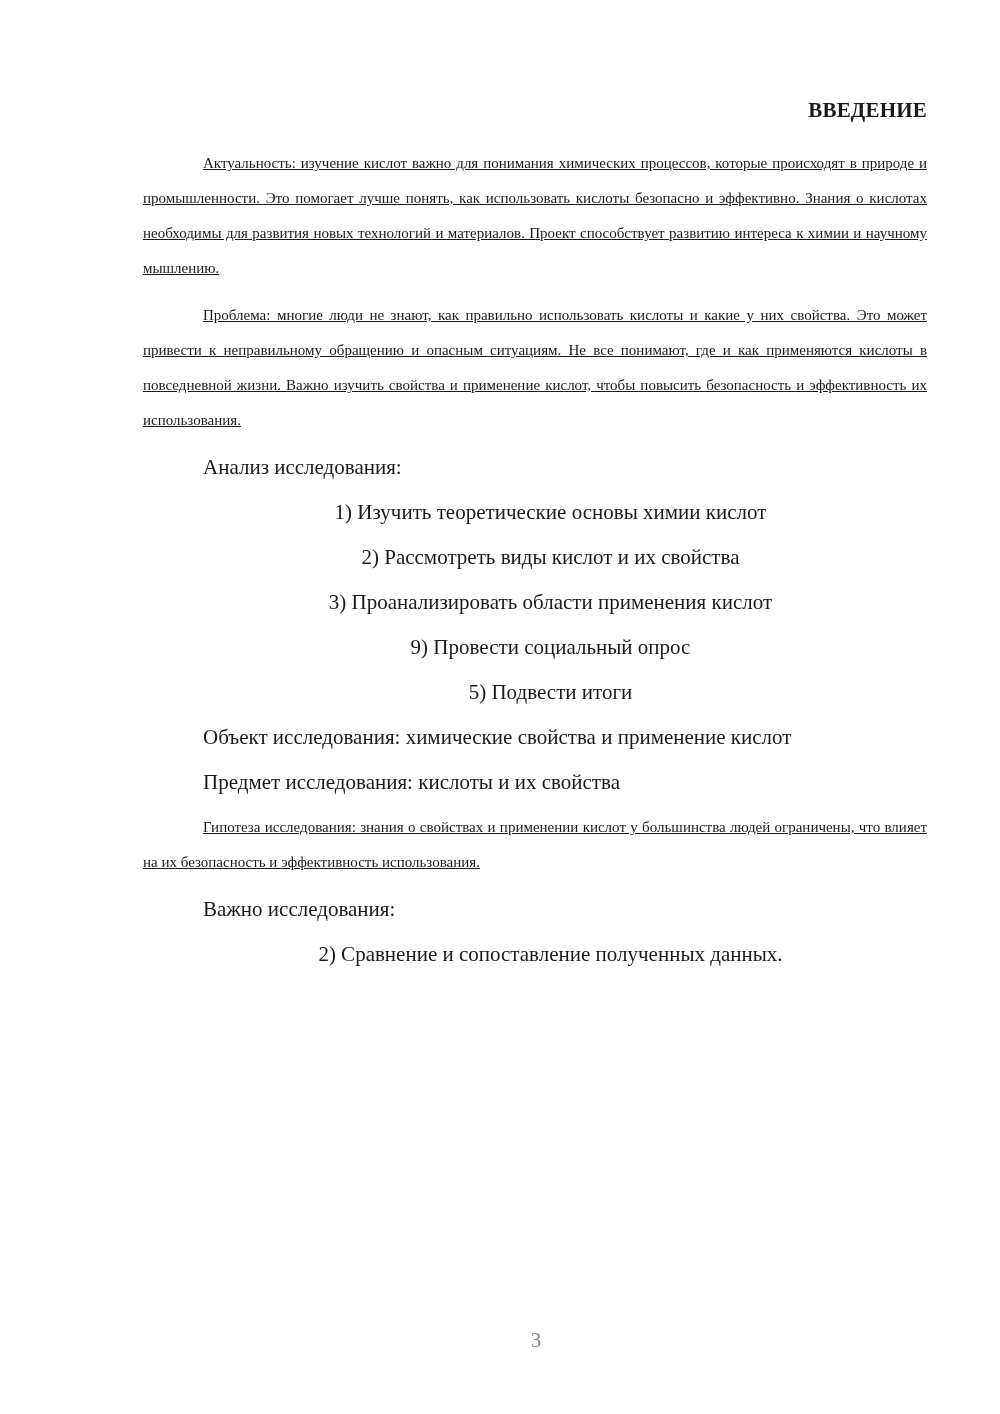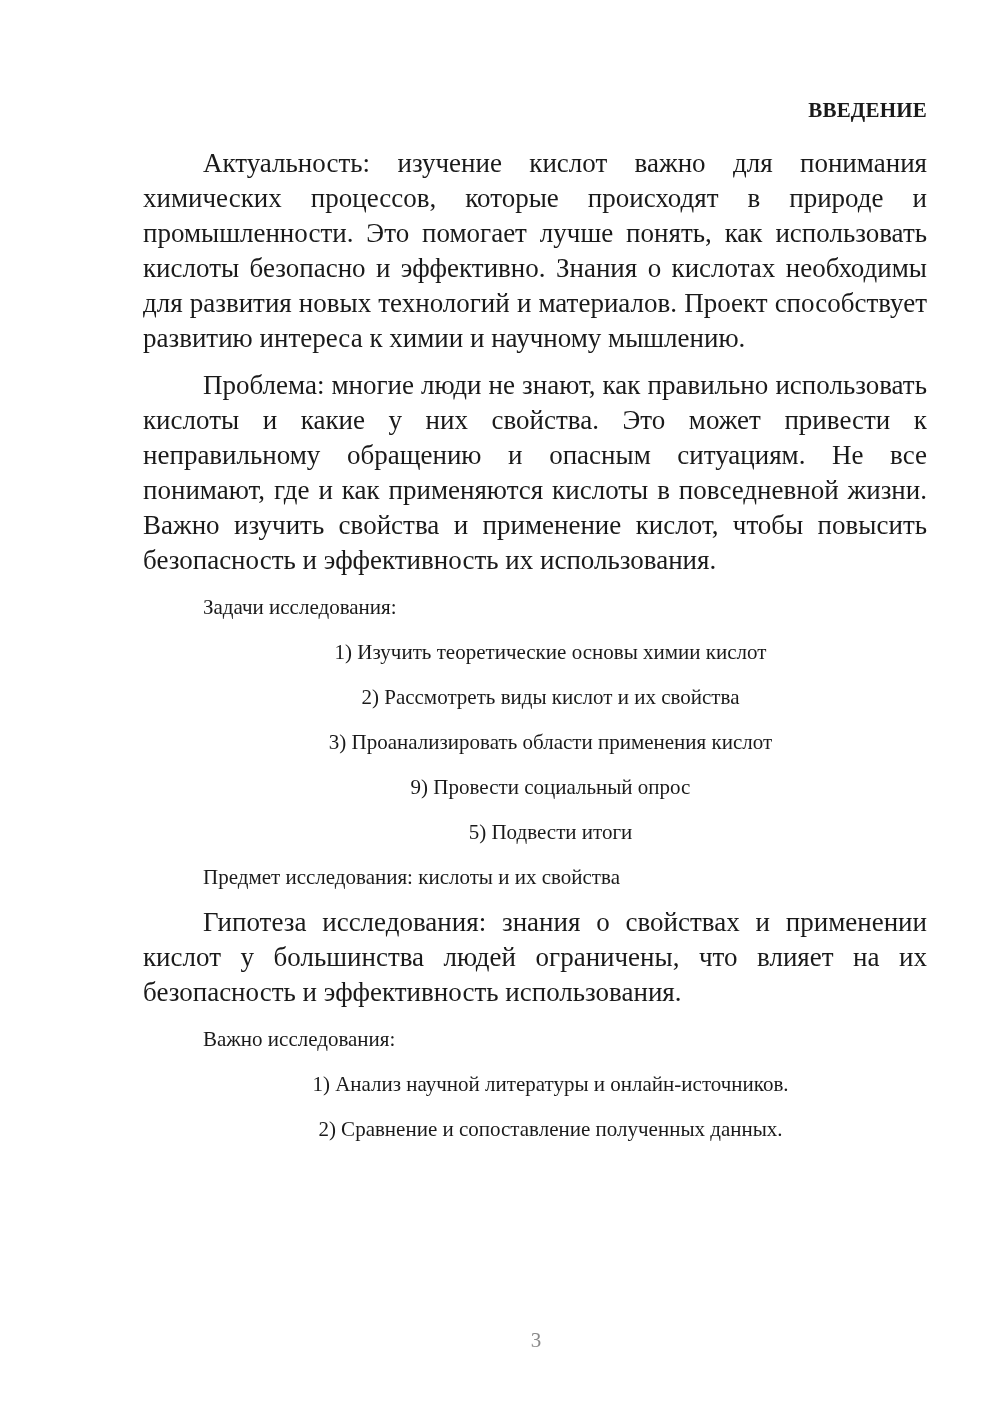--- a/index.html
+++ b/index.html
@@ -23,25 +23,26 @@
   }
   .title {
     text-align: right;
     font-weight: bold;
     font-size: 21px;
     line-height: 28px;
     margin: 0 0 22px 0;
     letter-spacing: 0.2px;
   }
   .para {
-    font-size: 27px;
+    font-size: 15px;
     line-height: 35px;
     text-align: justify;
     text-indent: 60px;
     margin: 0 0 12px 0;
+    text-decoration: underline;
   }
   .single {
     font-size: 21px;
     line-height: 35px;
     margin: 0 0 10px 0;
     padding-left: 60px;
     white-space: nowrap;
   }
   .list-item {
     font-size: 21px;
@@ -65,36 +66,36 @@
 <body>
 
 <div class="page">
   <h1 class="title">ВВЕДЕНИЕ</h1>
 
   <p class="para">Актуальность: изучение кислот важно для понимания химических процессов, которые происходят в природе и промышленности. Это помогает лучше понять, как использовать кислоты безопасно и эффективно. Знания о кислотах необходимы для развития новых технологий и материалов. Проект способствует развитию интереса к химии и научному мышлению.</p>
 
   <p class="para">Проблема: многие люди не знают, как правильно использовать кислоты и какие у них свойства. Это может привести к неправильному обращению и опасным ситуациям. Не все понимают, где и как применяются кислоты в повседневной жизни. Важно изучить свойства и применение кислот, чтобы повысить безопасность и эффективность их использования.</p>
 
 
-  <p class="single">Задачи исследования:</p>
+  <p class="single">Анализ исследования:</p>
 
   <div>
     <p class="list-item">1) Изучить теоретические основы химии кислот</p>
     <p class="list-item">2) Рассмотреть виды кислот и их свойства</p>
     <p class="list-item">3) Проанализировать области применения кислот</p>
     <p class="list-item">9) Провести социальный опрос</p>
     <p class="list-item">5) Подвести итоги</p>
   </div>
 
+  <p class="single">Объект исследования: химические свойства и применение кислот</p>
 
   <p class="single">Предмет исследования: кислоты и их свойства</p>
 
   <p class="para">Гипотеза исследования: знания о свойствах и применении кислот у большинства людей ограничены, что влияет на их безопасность и эффективность использования.</p>
 
   <p class="single">Важно исследования:</p>
 
   <div>
-    <p class="list-item">1) Анализ научной литературы и онлайн-источников.</p>
     <p class="list-item">2) Сравнение и сопоставление полученных данных.</p>
   </div>
 </div>
 
 <div class="page-number">3</div>
 
 </body></html>

